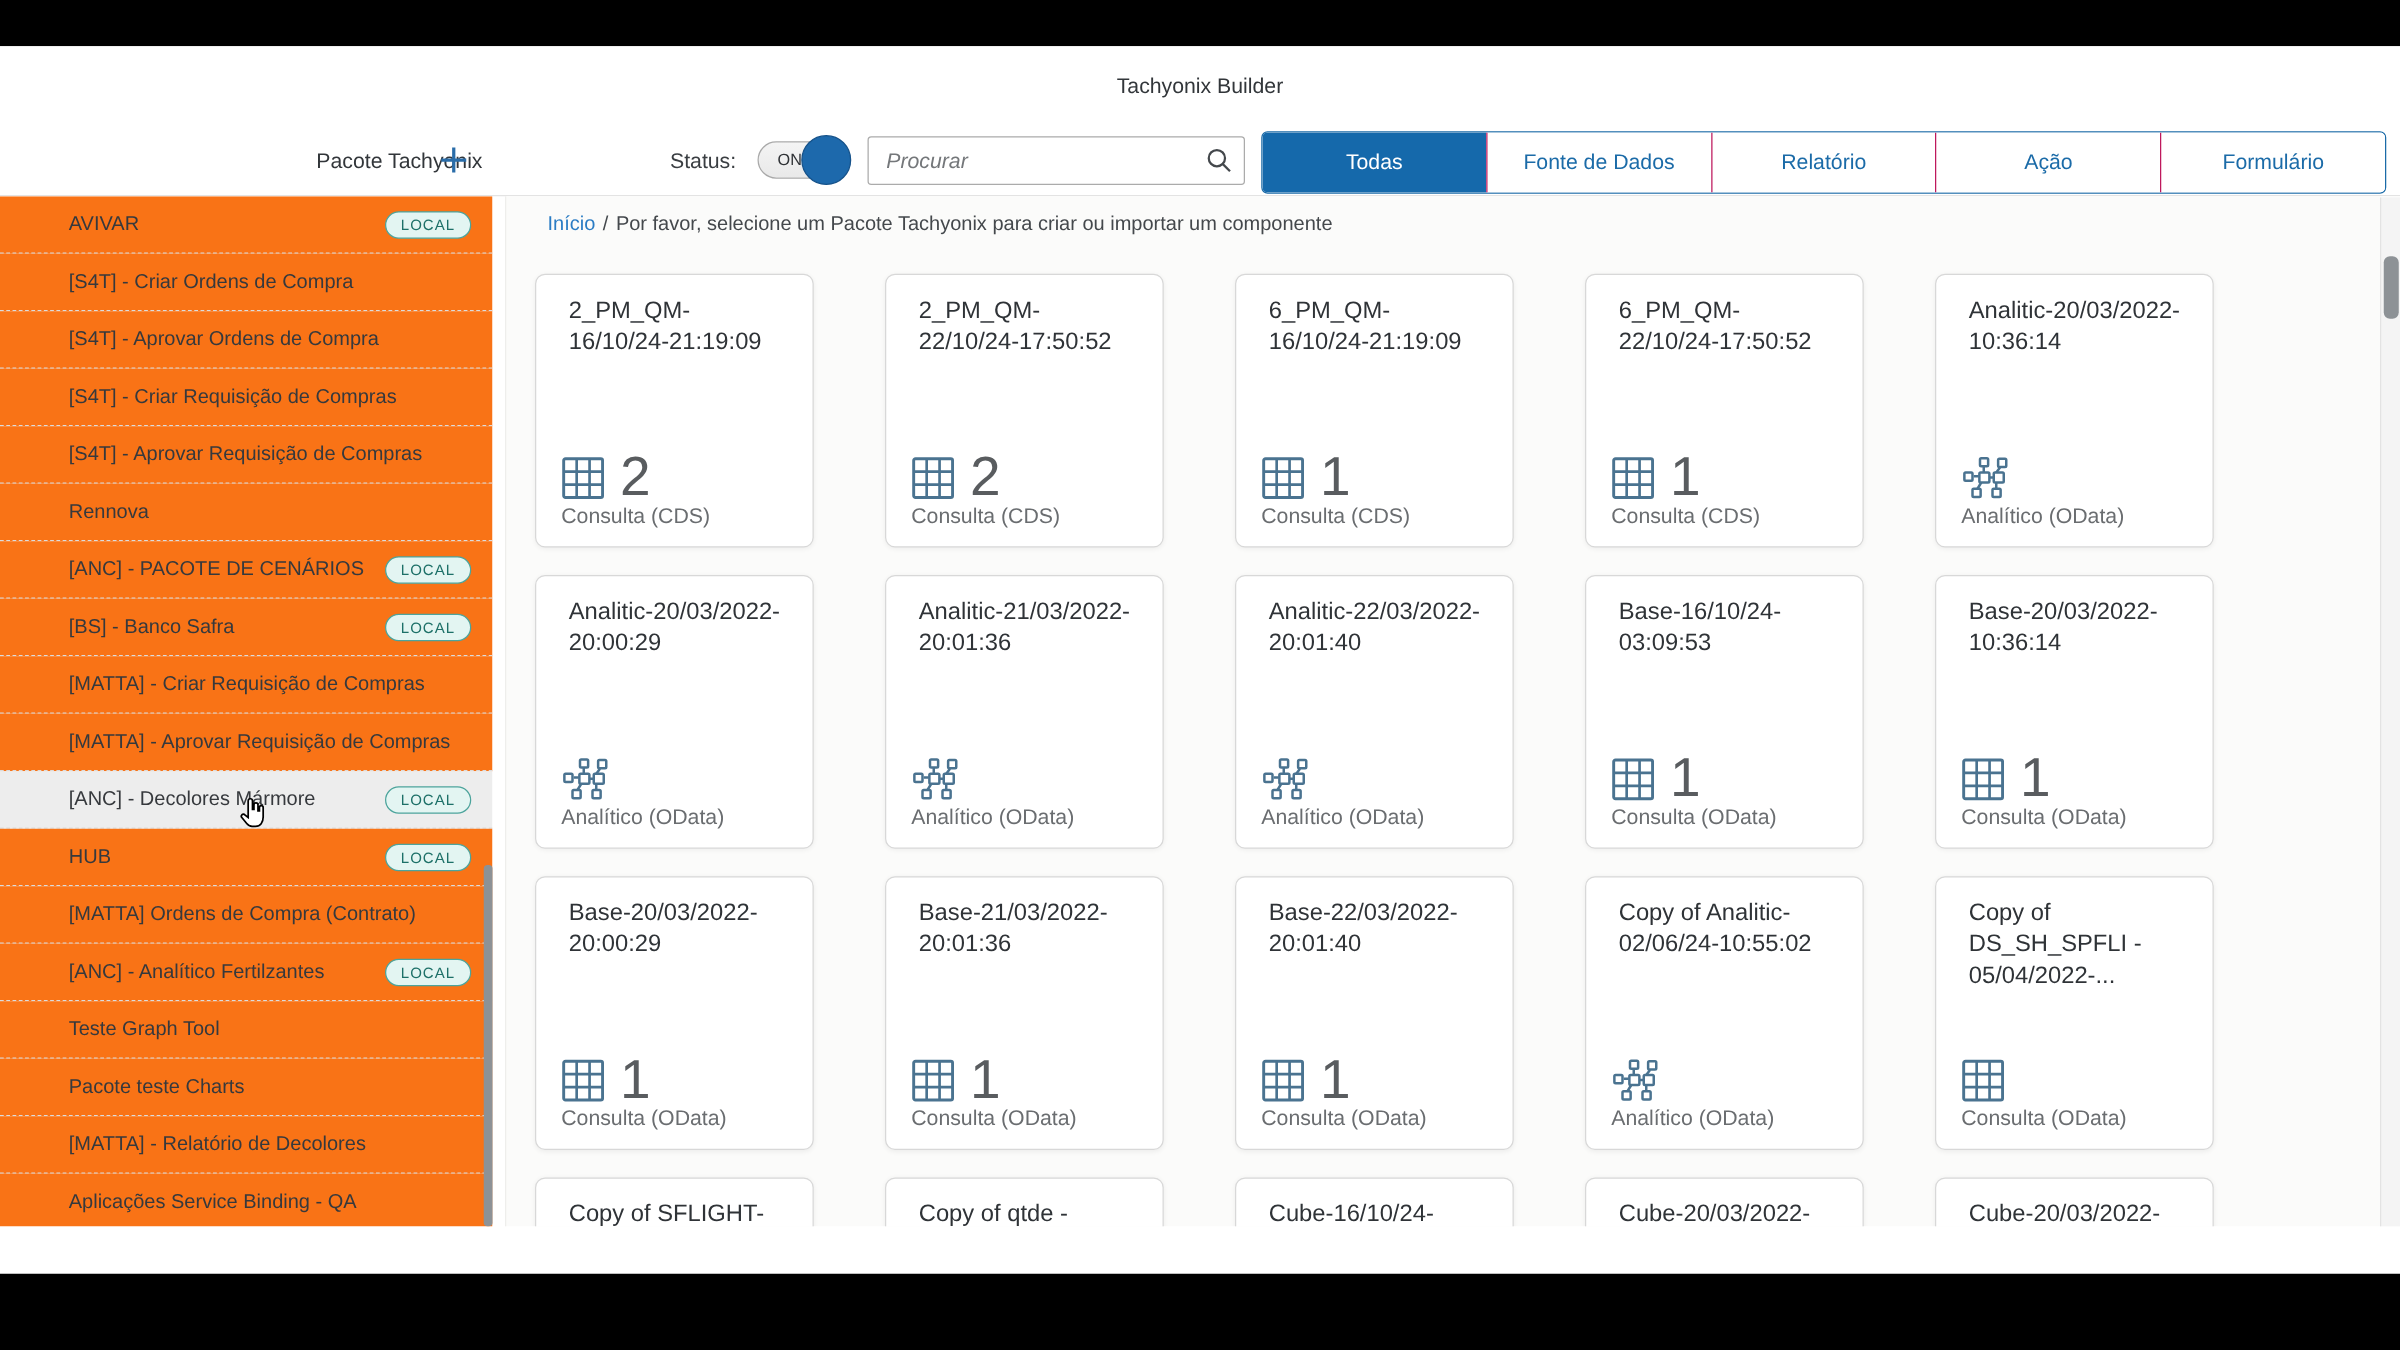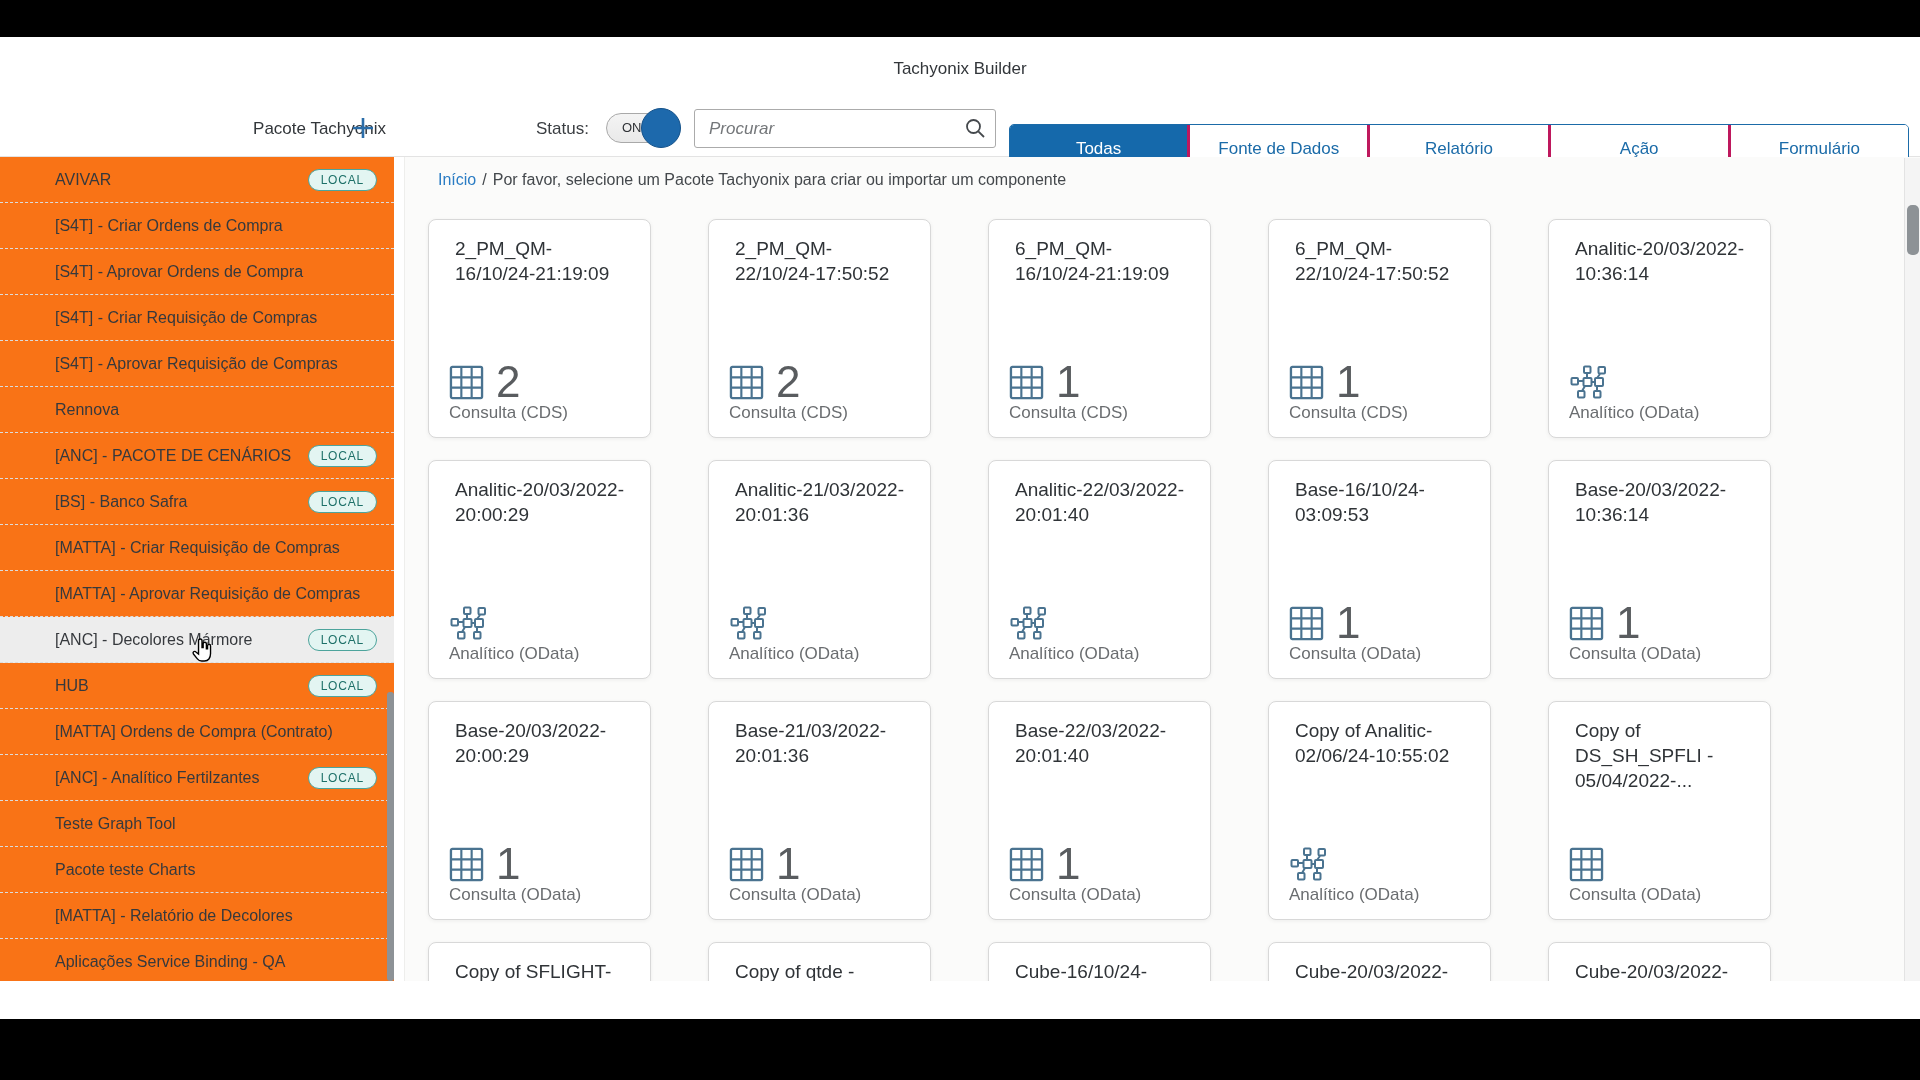--- a/index.html
+++ b/index.html
@@ -28,24 +28,24 @@
   .toggle-text { position:absolute; left:15px; top:0; line-height:28px; font-size:13px; color:#2f3236; }
   .toggle-knob { position:absolute; right:-4px; top:-6px; width:40px; height:40px; border-radius:50%;
                  background:#1d69ac; border:1px solid #15528a; }
   .search-wrap { position:absolute; left:694px; top:9px; width:302px; height:39px; }
   .search-input { width:100%; height:100%; border:1px solid #ababab; border-radius:3px; background:#fff;
                   padding:0 40px 0 14px; font-size:17px; font-family:"Liberation Sans",sans-serif;
                   color:#32363a; outline:none; }
   .search-input::placeholder { font-style:italic; color:#74777a; }
   .search-icon { position:absolute; right:9px; top:8px; }
 
-  .type-tabs { position:absolute; left:1009px; top:24px; width:900px; height:50px; display:flex;
+  .type-tabs { position:absolute; left:1009px; top:5px; width:900px; height:50px; display:flex;
                border:1px solid #1b6ba8; border-radius:5px; overflow:hidden; background:#fff; }
   .tab { flex:1 1 0; text-align:center; line-height:48px; font-size:17px; color:#1b6ba8;
-         border-left:3px solid #be185d; cursor:pointer; background:#fff; }
+         border-left:1px solid #be185d; cursor:pointer; background:#fff; }
   .tab:first-child { border-left:none; }
   .tab.active { background:#1569ab; color:#fff; }
 
   
   .sidebar { position:absolute; left:0; top:157px; width:394px; height:824px; overflow:hidden; background:#fff; }
   .side-item { position:relative; height:46px; line-height:45px; padding-left:55px; font-size:16px;
                color:#36393d; border-bottom:1px dashed #dcdcdc; background:#f97316; cursor:pointer;
                white-space:nowrap; }
   .side-item.hovered { background:#ededed; }
   .local-badge { position:absolute; right:17px; top:12px; height:22px; line-height:20px; padding:0 12px;

